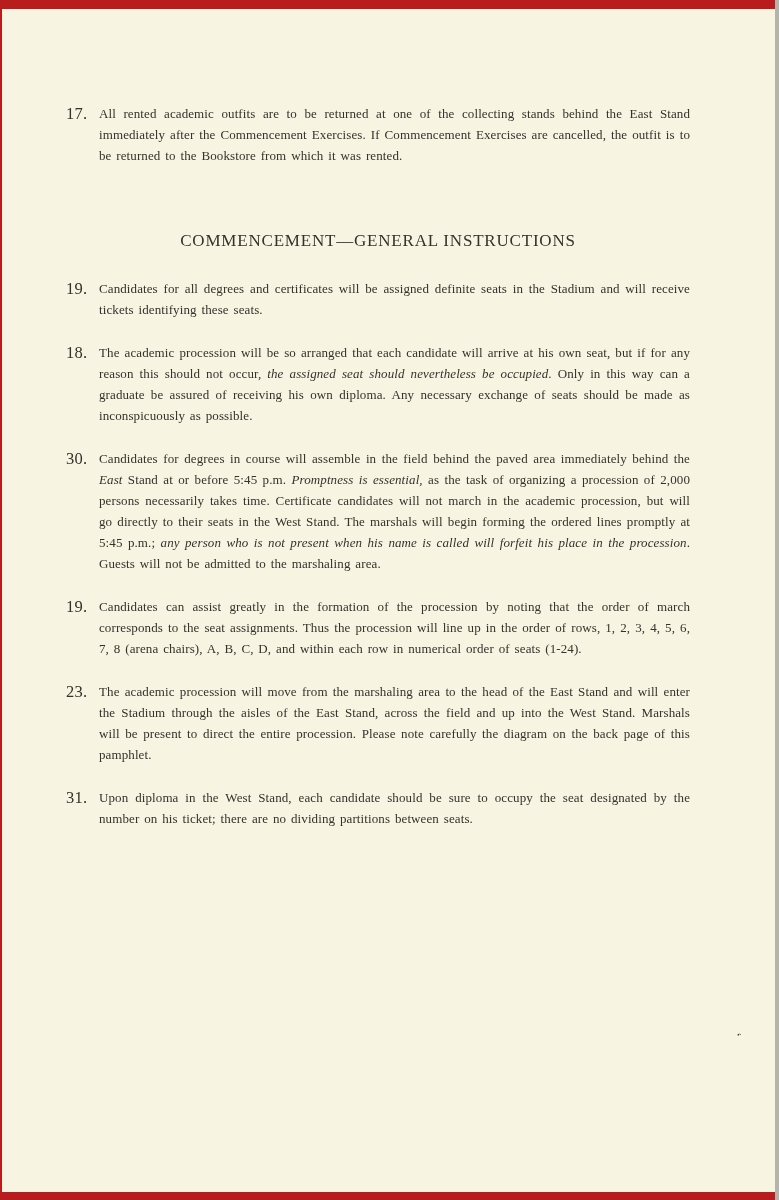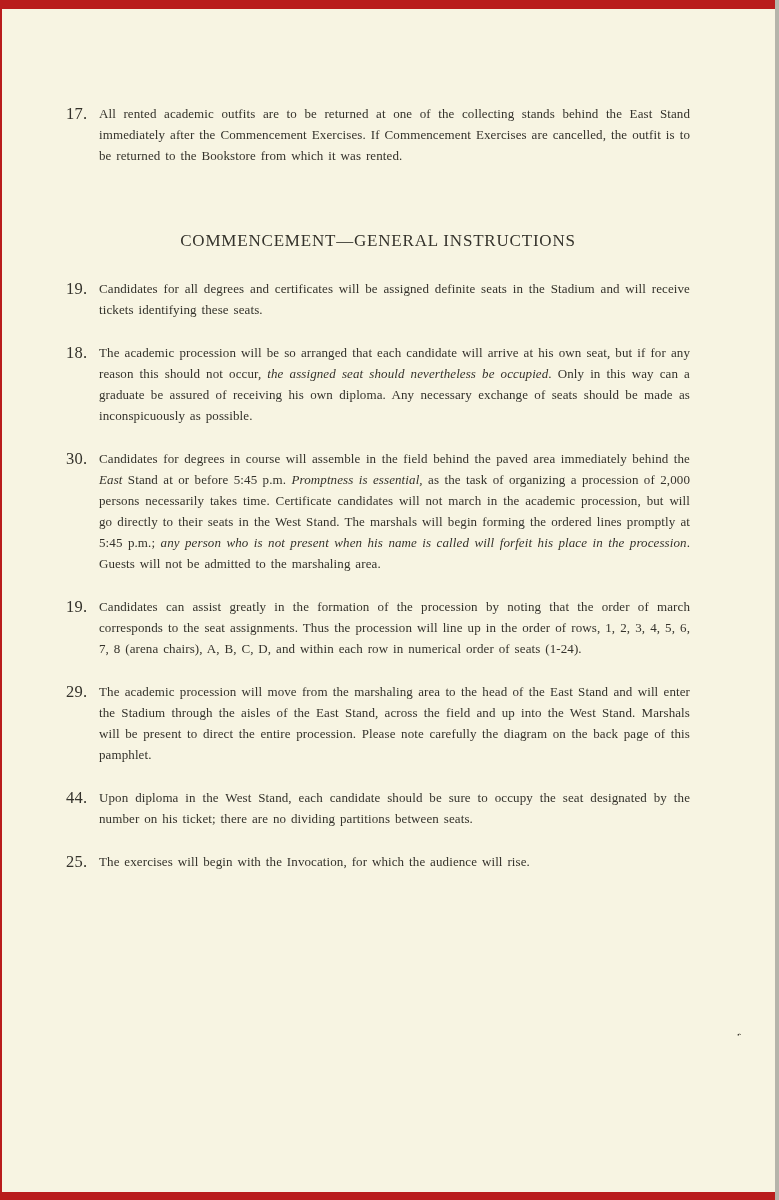--- a/index.html
+++ b/index.html
@@ -102,30 +102,26 @@
           </div>
           <div class="item">
             <span class="num">30.</span>
             <p class="body"><span>Candidates for degrees in course will assemble in the field behind the paved area immediately behind the </span><em>East</em><span> Stand at or before 5:45 p.m. </span><em>Promptness is essential,</em><span> as the task of organizing a procession of 2,000 persons necessarily takes time. Certificate candidates will not march in the academic procession, but will go directly to their seats in the West Stand. The marshals will begin forming the ordered lines promptly at 5:45 p.m.; </span><em>any person who is not present when his name is called will forfeit his place in the procession</em><span>. Guests will not be admitted to the marshaling area.</span></p>
           </div>
           <div class="item">
             <span class="num">19.</span>
             <p class="body"><span>Candidates can assist greatly in the formation of the procession by noting that the order of march corresponds to the seat assignments. Thus the procession will line up in the order of rows, 1, 2, 3, 4, 5, 6, 7, 8 (arena chairs), A, B, C, D, and within each row in numerical order of seats (1-24).</span></p>
           </div>
           <div class="item">
-            <span class="num">29.</span>
+            <span class="num">23.</span>
             <p class="body"><span>The academic procession will move from the marshaling area to the head of the East Stand and will enter the Stadium through the aisles of the East Stand, across the field and up into the West Stand. Marshals will be present to direct the entire procession. Please note carefully the diagram on the back page of this pamphlet.</span></p>
           </div>
           <div class="item">
-            <span class="num">44.</span>
+            <span class="num">31.</span>
             <p class="body"><span>Upon diploma in the West Stand, each candidate should be sure to occupy the seat designated by the number on his ticket; there are no dividing partitions between seats.</span></p>
-          </div>
-          <div class="item">
-            <span class="num">25.</span>
-            <p class="body"><span>The exercises will begin with the Invocation, for which the audience will rise.</span></p>
           </div>
         </div>
 
     </div>
     <span class="ink-speck">,</span>
   </div>
   <div class="right-edge"></div>
 </div>
 
 </body></html>

